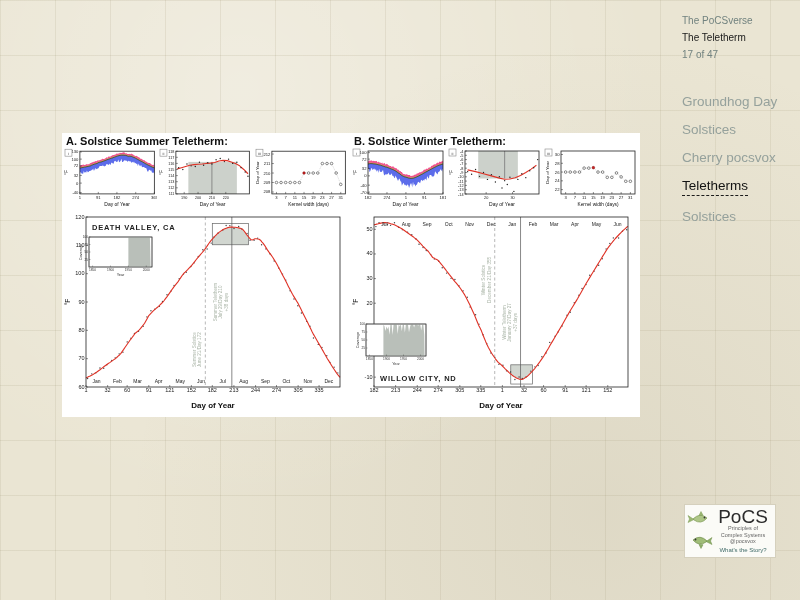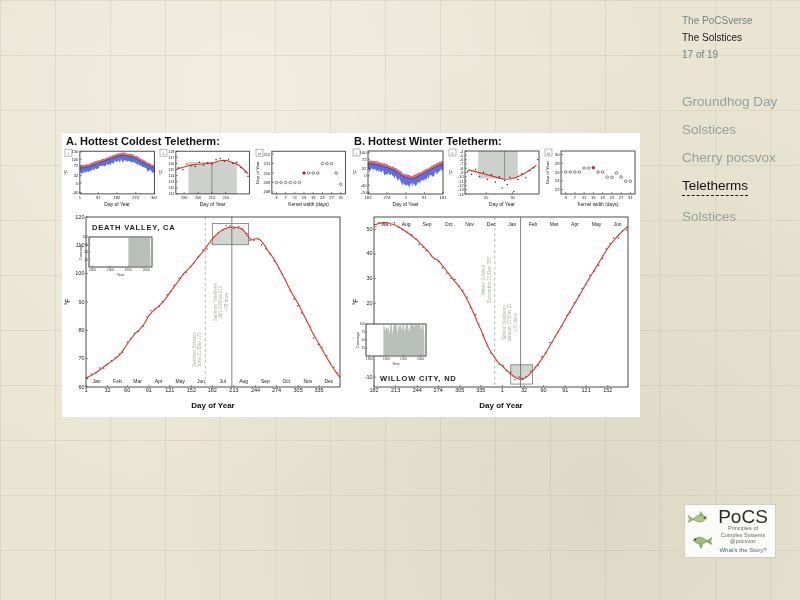--- a/index.html
+++ b/index.html
@@ -36,21 +36,21 @@
   .logo-sub{font-size:5.5px;line-height:6.5px;color:#666;}
   .logo-tag{font-size:6px;line-height:7px;color:#406b68;margin-top:2px;}
 </style>
 </head>
 <body>
 
 <div class="slide">
 
   <div class="content">
     <div class="panel" id="panelA">
-      <div class="panel-title">A. Hottest Coldest Teletherm:</div>
+      <div class="panel-title">A. Solstice Summer Teletherm:</div>
       <div class="mini-row">
         <svg id="svg-a-i" width="94" height="64" viewBox="0 0 94 64">
             <path d="M16.0,17.2L16.8,17.3L17.6,16.9L18.4,16.8L19.2,16.5L19.9,16.7L20.7,17.0L21.5,16.8L22.3,16.0L23.1,16.5L23.9,16.1L24.7,16.1L25.5,16.1L26.3,15.0L27.1,15.1L27.8,14.3L28.6,14.2L29.4,14.2L30.2,13.4L31.0,13.7L31.8,12.9L32.6,13.2L33.4,12.5L34.2,12.1L34.9,12.4L35.7,12.0L36.5,11.5L37.3,11.8L38.1,10.9L38.9,10.5L39.7,10.8L40.5,10.8L41.3,10.4L42.1,9.8L42.8,9.0L43.6,9.5L44.4,8.8L45.2,8.1L46.0,8.5L46.8,8.4L47.6,7.9L48.4,7.2L49.2,6.7L49.9,6.8L50.7,6.5L51.5,6.6L52.3,5.9L53.1,5.3L53.9,5.5L54.7,5.3L55.5,5.2L56.3,4.6L57.1,4.7L57.8,4.9L58.6,4.5L59.4,4.2L60.2,4.1L61.0,4.3L61.8,5.2L62.6,4.9L63.4,5.5L64.2,5.7L64.9,5.8L65.7,5.8L66.5,5.6L67.3,6.0L68.1,5.4L68.9,6.0L69.7,6.4L70.5,7.3L71.3,7.4L72.1,8.0L72.8,7.6L73.6,8.0L74.4,8.5L75.2,9.1L76.0,9.3L76.8,10.3L77.6,10.8L78.4,10.5L79.2,11.5L79.9,12.1L80.7,11.9L81.5,12.6L82.3,13.4L83.1,13.7L83.9,14.3L84.7,14.6L85.5,14.9L86.3,14.8L87.1,15.3L87.8,16.2L88.6,16.6L89.4,16.8L90.2,16.7L91.0,17.4L91.0,20.3L90.2,20.0L89.4,19.7L88.6,19.3L87.8,19.0L87.1,18.6L86.3,18.2L85.5,17.8L84.7,17.4L83.9,17.0L83.1,16.6L82.3,16.1L81.5,15.7L80.7,15.2L79.9,14.8L79.2,14.3L78.4,13.9L77.6,13.5L76.8,13.1L76.0,12.7L75.2,12.2L74.4,11.8L73.6,11.3L72.8,10.9L72.1,10.5L71.3,10.1L70.5,9.8L69.7,9.5L68.9,9.1L68.1,8.8L67.3,8.5L66.5,8.5L65.7,8.5L64.9,8.6L64.2,8.4L63.4,8.1L62.6,7.8L61.8,7.6L61.0,7.5L60.2,7.5L59.4,7.5L58.6,7.5L57.8,7.5L57.1,7.6L56.3,7.7L55.5,7.9L54.7,8.1L53.9,8.3L53.1,8.6L52.3,8.9L51.5,9.2L50.7,9.5L49.9,9.8L49.2,10.0L48.4,10.3L47.6,10.6L46.8,10.9L46.0,11.1L45.2,11.3L44.4,11.6L43.6,11.9L42.8,12.3L42.1,12.6L41.3,12.9L40.5,13.2L39.7,13.5L38.9,13.8L38.1,14.0L37.3,14.3L36.5,14.5L35.7,14.7L34.9,14.9L34.2,15.2L33.4,15.7L32.6,16.0L31.8,16.2L31.0,16.4L30.2,16.7L29.4,17.0L28.6,17.3L27.8,17.6L27.1,17.9L26.3,18.3L25.5,18.5L24.7,18.7L23.9,18.9L23.1,19.0L22.3,19.2L21.5,19.3L20.7,19.5L19.9,19.7L19.2,19.9L18.4,20.0L17.6,20.1L16.8,20.2L16.0,20.3Z" fill="#f0528c"></path>
             <path d="M16.0,19.3L16.8,19.2L17.6,19.0L18.4,18.9L19.2,18.8L19.9,18.6L20.7,18.4L21.5,18.2L22.3,18.1L23.1,17.9L23.9,17.8L24.7,17.6L25.5,17.4L26.3,17.2L27.1,16.9L27.8,16.5L28.6,16.2L29.4,15.9L30.2,15.6L31.0,15.3L31.8,15.1L32.6,14.9L33.4,14.6L34.2,14.1L34.9,13.8L35.7,13.6L36.5,13.4L37.3,13.2L38.1,13.0L38.9,12.7L39.7,12.4L40.5,12.1L41.3,11.8L42.1,11.5L42.8,11.2L43.6,10.9L44.4,10.5L45.2,10.3L46.0,10.0L46.8,9.8L47.6,9.5L48.4,9.2L49.2,9.0L49.9,8.7L50.7,8.4L51.5,8.1L52.3,7.8L53.1,7.5L53.9,7.2L54.7,7.0L55.5,6.8L56.3,6.6L57.1,6.5L57.8,6.4L58.6,6.4L59.4,6.4L60.2,6.4L61.0,6.4L61.8,6.5L62.6,6.7L63.4,7.0L64.2,7.3L64.9,7.5L65.7,7.4L66.5,7.4L67.3,7.4L68.1,7.7L68.9,8.0L69.7,8.4L70.5,8.7L71.3,9.0L72.1,9.4L72.8,9.8L73.6,10.3L74.4,10.7L75.2,11.1L76.0,11.6L76.8,12.0L77.6,12.4L78.4,12.8L79.2,13.2L79.9,13.7L80.7,14.1L81.5,14.6L82.3,15.0L83.1,15.5L83.9,15.9L84.7,16.3L85.5,16.7L86.3,17.1L87.1,17.5L87.8,17.9L88.6,18.2L89.4,18.6L90.2,18.9L91.0,19.2L91.0,25.6L90.2,24.4L89.4,24.8L88.6,24.4L87.8,22.3L87.1,22.8L86.3,21.8L85.5,21.9L84.7,23.8L83.9,23.1L83.1,20.5L82.3,19.8L81.5,19.9L80.7,18.9L79.9,18.8L79.2,19.2L78.4,18.7L77.6,16.7L76.8,18.1L76.0,17.4L75.2,15.5L74.4,17.9L73.6,15.5L72.8,16.0L72.1,14.9L71.3,15.1L70.5,13.4L69.7,14.7L68.9,13.5L68.1,14.8L67.3,13.2L66.5,13.7L65.7,12.8L64.9,12.6L64.2,13.9L63.4,12.6L62.6,12.5L61.8,12.4L61.0,12.0L60.2,12.6L59.4,13.8L58.6,13.8L57.8,10.7L57.1,12.5L56.3,13.7L55.5,14.0L54.7,11.3L53.9,13.7L53.1,13.8L52.3,13.3L51.5,12.7L50.7,13.0L49.9,15.6L49.2,15.5L48.4,14.5L47.6,14.6L46.8,17.2L46.0,15.4L45.2,16.9L44.4,16.3L43.6,16.1L42.8,16.0L42.1,17.7L41.3,18.0L40.5,18.5L39.7,17.6L38.9,17.3L38.1,18.0L37.3,17.8L36.5,18.0L35.7,18.2L34.9,20.0L34.2,20.3L33.4,20.7L32.6,21.1L31.8,19.6L31.0,22.6L30.2,20.2L29.4,22.7L28.6,20.9L27.8,22.2L27.1,22.5L26.3,23.0L25.5,22.9L24.7,23.9L23.9,24.1L23.1,22.4L22.3,24.6L21.5,23.9L20.7,24.6L19.9,23.0L19.2,25.9L18.4,25.5L17.6,25.5L16.8,23.7L16.0,25.6Z" fill="#5c6cea"></path>
             <path d="M16.0,19.5L16.8,19.4L17.6,19.3L18.4,19.2L19.2,19.1L19.9,18.9L20.7,18.7L21.5,18.5L22.3,18.4L23.1,18.2L23.9,18.1L24.7,17.9L25.5,17.7L26.3,17.5L27.1,17.1L27.8,16.8L28.6,16.5L29.4,16.2L30.2,15.9L31.0,15.6L31.8,15.4L32.6,15.2L33.4,14.9L34.2,14.4L34.9,14.1L35.7,13.9L36.5,13.7L37.3,13.5L38.1,13.2L38.9,13.0L39.7,12.7L40.5,12.4L41.3,12.1L42.1,11.8L42.8,11.5L43.6,11.1L44.4,10.8L45.2,10.5L46.0,10.3L46.8,10.1L47.6,9.8L48.4,9.5L49.2,9.2L49.9,9.0L50.7,8.7L51.5,8.4L52.3,8.1L53.1,7.8L53.9,7.5L54.7,7.3L55.5,7.1L56.3,6.9L57.1,6.8L57.8,6.7L58.6,6.7L59.4,6.7L60.2,6.7L61.0,6.7L61.8,6.8L62.6,7.0L63.4,7.3L64.2,7.6L64.9,7.8L65.7,7.7L66.5,7.7L67.3,7.7L68.1,8.0L68.9,8.3L69.7,8.7L70.5,9.0L71.3,9.3L72.1,9.7L72.8,10.1L73.6,10.5L74.4,11.0L75.2,11.4L76.0,11.9L76.8,12.3L77.6,12.7L78.4,13.1L79.2,13.5L79.9,14.0L80.7,14.4L81.5,14.9L82.3,15.3L83.1,15.8L83.9,16.2L84.7,16.6L85.5,17.0L86.3,17.4L87.1,17.8L87.8,18.2L88.6,18.5L89.4,18.9L90.2,19.2L91.0,19.5" fill="none" stroke="#f7e049" stroke-width="1"></path>
             <path d="M16.0,19.9L16.8,19.8L17.6,19.6L18.4,19.5L19.2,19.4L19.9,19.2L20.7,19.0L21.5,18.9L22.3,18.7L23.1,18.5L23.9,18.4L24.7,18.2L25.5,18.0L26.3,17.8L27.1,17.5L27.8,17.1L28.6,16.8L29.4,16.5L30.2,16.2L31.0,15.9L31.8,15.7L32.6,15.5L33.4,15.2L34.2,14.8L34.9,14.4L35.7,14.2L36.5,14.0L37.3,13.8L38.1,13.6L38.9,13.3L39.7,13.0L40.5,12.7L41.3,12.4L42.1,12.1L42.8,11.8L43.6,11.5L44.4,11.1L45.2,10.9L46.0,10.6L46.8,10.4L47.6,10.1L48.4,9.8L49.2,9.6L49.9,9.3L50.7,9.0L51.5,8.7L52.3,8.4L53.1,8.1L53.9,7.8L54.7,7.6L55.5,7.4L56.3,7.2L57.1,7.1L57.8,7.0L58.6,7.0L59.4,7.0L60.2,7.0L61.0,7.1L61.8,7.1L62.6,7.3L63.4,7.6L64.2,7.9L64.9,8.1L65.7,8.0L66.5,8.0L67.3,8.1L68.1,8.3L68.9,8.6L69.7,9.0L70.5,9.3L71.3,9.6L72.1,10.0L72.8,10.4L73.6,10.9L74.4,11.3L75.2,11.7L76.0,12.2L76.8,12.6L77.6,13.0L78.4,13.4L79.2,13.8L79.9,14.3L80.7,14.7L81.5,15.2L82.3,15.7L83.1,16.1L83.9,16.5L84.7,16.9L85.5,17.3L86.3,17.7L87.1,18.1L87.8,18.5L88.6,18.8L89.4,19.2L90.2,19.5L91.0,19.8" fill="none" stroke="#111" stroke-width="0.7"></path>
             <rect x="16" y="3" width="75" height="43" fill="none" stroke="#222222" stroke-width="0.8"></rect>
             <line x1="16" y1="46" x2="16" y2="44" stroke="#222222" stroke-width="0.5"></line>
             <text x="16" y="51" font-size="4.2" text-anchor="middle" fill="#1a1a1a">1</text>
             <line x1="34.543956043956044" y1="46" x2="34.543956043956044" y2="44" stroke="#222222" stroke-width="0.5"></line>
@@ -326,21 +326,21 @@
           <text x="24" y="33.5" font-size="3.2" text-anchor="end" fill="#333">75</text>
           <line x1="25" y1="40" x2="26.5" y2="40" stroke="#444" stroke-width="0.4"></line>
           <text x="24" y="41" font-size="3.2" text-anchor="end" fill="#333">50</text>
           <line x1="25" y1="47.5" x2="26.5" y2="47.5" stroke="#444" stroke-width="0.4"></line>
           <text x="24" y="48.5" font-size="3.2" text-anchor="end" fill="#333">25</text>
           <text x="56.5" y="64" font-size="3.8" text-anchor="middle" fill="#333">Year</text>
           <text x="17.5" y="40" font-size="3.8" text-anchor="middle" fill="#333" transform="rotate(-90 17.5 40)">Coverage</text>
         </svg>
     </div>
     <div class="panel" id="panelB">
-      <div class="panel-title">B. Hottest Winter Teletherm:</div>
+      <div class="panel-title">B. Solstice Winter Teletherm:</div>
       <div class="mini-row">
         <svg id="svg-b-i" width="94" height="64" viewBox="0 0 94 64">
             <path d="M16.0,12.8L16.8,13.6L17.6,12.3L18.4,12.8L19.2,12.6L19.9,12.6L20.7,13.2L21.5,12.8L22.3,13.1L23.1,13.2L23.9,13.1L24.7,12.9L25.5,14.4L26.3,13.6L27.1,14.4L27.8,14.2L28.6,14.7L29.4,15.2L30.2,14.4L31.0,15.9L31.8,15.2L32.6,15.1L33.4,16.5L34.2,16.2L34.9,15.8L35.7,16.4L36.5,17.3L37.3,17.7L38.1,18.1L38.9,18.1L39.7,18.9L40.5,18.5L41.3,18.3L42.1,19.7L42.8,19.6L43.6,20.3L44.4,20.1L45.2,21.5L46.0,21.4L46.8,22.1L47.6,23.2L48.4,23.1L49.2,24.0L49.9,24.0L50.7,25.5L51.5,26.1L52.3,26.3L53.1,26.0L53.9,27.0L54.7,25.9L55.5,26.8L56.3,27.0L57.1,27.0L57.8,27.1L58.6,28.1L59.4,27.9L60.2,27.4L61.0,28.1L61.8,26.9L62.6,26.7L63.4,26.4L64.2,26.6L64.9,25.3L65.7,25.5L66.5,25.1L67.3,24.4L68.1,23.9L68.9,24.6L69.7,23.5L70.5,23.6L71.3,22.5L72.1,21.5L72.8,21.8L73.6,21.6L74.4,20.4L75.2,21.1L76.0,20.6L76.8,19.4L77.6,19.6L78.4,19.4L79.2,18.0L79.9,17.7L80.7,17.5L81.5,16.8L82.3,16.2L83.1,16.6L83.9,16.0L84.7,15.0L85.5,14.5L86.3,15.3L87.1,14.0L87.8,13.4L88.6,13.9L89.4,13.6L90.2,13.2L91.0,12.5L91.0,16.4L90.2,16.6L89.4,16.9L88.6,17.1L87.8,17.4L87.1,17.7L86.3,18.0L85.5,18.3L84.7,18.7L83.9,19.1L83.1,19.5L82.3,19.9L81.5,20.3L80.7,20.7L79.9,21.1L79.2,21.6L78.4,22.0L77.6,22.4L76.8,22.9L76.0,23.3L75.2,23.7L74.4,24.1L73.6,24.6L72.8,25.0L72.1,25.4L71.3,25.9L70.5,26.3L69.7,26.7L68.9,27.2L68.1,27.6L67.3,28.0L66.5,28.5L65.7,28.9L64.9,29.2L64.2,29.6L63.4,29.9L62.6,30.2L61.8,30.4L61.0,30.6L60.2,30.8L59.4,30.9L58.6,30.8L57.8,30.7L57.1,30.5L56.3,30.3L55.5,30.1L54.7,29.9L53.9,29.6L53.1,29.4L52.3,29.1L51.5,28.8L50.7,28.4L49.9,27.9L49.2,27.4L48.4,26.8L47.6,26.2L46.8,25.7L46.0,25.1L45.2,24.5L44.4,23.9L43.6,23.4L42.8,22.9L42.1,22.5L41.3,22.2L40.5,21.9L39.7,21.6L38.9,21.2L38.1,20.9L37.3,20.6L36.5,20.3L35.7,20.0L34.9,19.6L34.2,19.5L33.4,19.4L32.6,19.0L31.8,18.7L31.0,18.5L30.2,18.2L29.4,18.0L28.6,17.7L27.8,17.5L27.1,17.3L26.3,17.1L25.5,16.9L24.7,16.8L23.9,16.6L23.1,16.5L22.3,16.3L21.5,16.2L20.7,16.2L19.9,16.1L19.2,16.1L18.4,16.1L17.6,16.2L16.8,16.2L16.0,16.3Z" fill="#f0528c"></path>
             <path d="M16.0,15.2L16.8,15.2L17.6,15.1L18.4,15.1L19.2,15.0L19.9,15.1L20.7,15.1L21.5,15.2L22.3,15.3L23.1,15.4L23.9,15.6L24.7,15.7L25.5,15.9L26.3,16.1L27.1,16.3L27.8,16.4L28.6,16.7L29.4,16.9L30.2,17.2L31.0,17.4L31.8,17.7L32.6,18.0L33.4,18.3L34.2,18.5L34.9,18.6L35.7,18.9L36.5,19.2L37.3,19.5L38.1,19.9L38.9,20.2L39.7,20.5L40.5,20.8L41.3,21.1L42.1,21.5L42.8,21.9L43.6,22.4L44.4,22.9L45.2,23.4L46.0,24.0L46.8,24.6L47.6,25.1L48.4,25.8L49.2,26.4L49.9,26.9L50.7,27.3L51.5,27.7L52.3,28.1L53.1,28.3L53.9,28.6L54.7,28.8L55.5,29.1L56.3,29.3L57.1,29.5L57.8,29.7L58.6,29.8L59.4,29.8L60.2,29.8L61.0,29.6L61.8,29.4L62.6,29.1L63.4,28.8L64.2,28.5L64.9,28.2L65.7,27.8L66.5,27.4L67.3,27.0L68.1,26.6L68.9,26.1L69.7,25.7L70.5,25.3L71.3,24.8L72.1,24.4L72.8,24.0L73.6,23.5L74.4,23.1L75.2,22.7L76.0,22.3L76.8,21.8L77.6,21.4L78.4,20.9L79.2,20.5L79.9,20.1L80.7,19.7L81.5,19.3L82.3,18.8L83.1,18.4L83.9,18.0L84.7,17.6L85.5,17.2L86.3,16.9L87.1,16.6L87.8,16.3L88.6,16.1L89.4,15.8L90.2,15.6L91.0,15.4L91.0,24.0L90.2,20.8L89.4,23.2L88.6,21.0L87.8,23.1L87.1,23.8L86.3,24.0L85.5,26.6L84.7,25.4L83.9,24.5L83.1,23.3L82.3,27.4L81.5,28.6L80.7,28.5L79.9,28.4L79.2,27.0L78.4,27.1L77.6,27.1L76.8,30.8L76.0,29.5L75.2,28.0L74.4,32.6L73.6,30.8L72.8,31.1L72.1,32.8L71.3,31.8L70.5,33.2L69.7,31.7L68.9,32.5L68.1,35.3L67.3,34.5L66.5,33.8L65.7,34.6L64.9,36.7L64.2,36.7L63.4,38.5L62.6,35.8L61.8,37.6L61.0,33.7L60.2,39.4L59.4,35.4L58.6,35.4L57.8,37.8L57.1,40.1L56.3,37.2L55.5,36.3L54.7,38.3L53.9,36.6L53.1,37.5L52.3,36.6L51.5,34.7L50.7,36.1L49.9,37.8L49.2,33.7L48.4,33.2L47.6,30.4L46.8,31.2L46.0,32.9L45.2,31.0L44.4,29.5L43.6,27.5L42.8,30.2L42.1,29.6L41.3,27.8L40.5,28.0L39.7,25.3L38.9,26.7L38.1,26.7L37.3,26.7L36.5,24.4L35.7,26.3L34.9,26.2L34.2,26.6L33.4,26.2L32.6,27.5L31.8,26.3L31.0,21.8L30.2,23.3L29.4,24.1L28.6,24.1L27.8,23.2L27.1,20.7L26.3,25.1L25.5,21.7L24.7,23.8L23.9,21.1L23.1,22.3L22.3,20.5L21.5,20.9L20.7,22.2L19.9,20.1L19.2,20.5L18.4,22.7L17.6,24.3L16.8,20.6L16.0,20.9Z" fill="#5c6cea"></path>
             <path d="M16.0,15.5L16.8,15.5L17.6,15.4L18.4,15.3L19.2,15.3L19.9,15.3L20.7,15.4L21.5,15.5L22.3,15.6L23.1,15.7L23.9,15.8L24.7,16.0L25.5,16.2L26.3,16.4L27.1,16.5L27.8,16.7L28.6,16.9L29.4,17.2L30.2,17.5L31.0,17.7L31.8,18.0L32.6,18.3L33.4,18.6L34.2,18.7L34.9,18.9L35.7,19.2L36.5,19.5L37.3,19.8L38.1,20.2L38.9,20.5L39.7,20.8L40.5,21.1L41.3,21.4L42.1,21.8L42.8,22.2L43.6,22.6L44.4,23.1L45.2,23.7L46.0,24.3L46.8,24.9L47.6,25.4L48.4,26.1L49.2,26.7L49.9,27.2L50.7,27.6L51.5,28.0L52.3,28.4L53.1,28.6L53.9,28.8L54.7,29.1L55.5,29.3L56.3,29.6L57.1,29.8L57.8,29.9L58.6,30.0L59.4,30.1L60.2,30.0L61.0,29.9L61.8,29.7L62.6,29.4L63.4,29.1L64.2,28.8L64.9,28.4L65.7,28.1L66.5,27.7L67.3,27.3L68.1,26.8L68.9,26.4L69.7,26.0L70.5,25.6L71.3,25.1L72.1,24.7L72.8,24.2L73.6,23.8L74.4,23.4L75.2,23.0L76.0,22.5L76.8,22.1L77.6,21.7L78.4,21.2L79.2,20.8L79.9,20.4L80.7,20.0L81.5,19.5L82.3,19.1L83.1,18.7L83.9,18.3L84.7,17.9L85.5,17.5L86.3,17.2L87.1,16.9L87.8,16.6L88.6,16.4L89.4,16.1L90.2,15.9L91.0,15.7" fill="none" stroke="#f7e049" stroke-width="1"></path>
             <path d="M16.0,15.8L16.8,15.8L17.6,15.7L18.4,15.6L19.2,15.6L19.9,15.6L20.7,15.7L21.5,15.8L22.3,15.9L23.1,16.0L23.9,16.1L24.7,16.3L25.5,16.5L26.3,16.7L27.1,16.8L27.8,17.0L28.6,17.2L29.4,17.5L30.2,17.8L31.0,18.0L31.8,18.3L32.6,18.6L33.4,18.9L34.2,19.0L34.9,19.2L35.7,19.5L36.5,19.8L37.3,20.1L38.1,20.5L38.9,20.8L39.7,21.1L40.5,21.4L41.3,21.7L42.1,22.1L42.8,22.5L43.6,22.9L44.4,23.5L45.2,24.0L46.0,24.6L46.8,25.2L47.6,25.7L48.4,26.4L49.2,27.0L49.9,27.5L50.7,27.9L51.5,28.3L52.3,28.7L53.1,28.9L53.9,29.1L54.7,29.4L55.5,29.6L56.3,29.9L57.1,30.1L57.8,30.2L58.6,30.4L59.4,30.4L60.2,30.3L61.0,30.2L61.8,30.0L62.6,29.7L63.4,29.4L64.2,29.1L64.9,28.7L65.7,28.4L66.5,28.0L67.3,27.6L68.1,27.1L68.9,26.7L69.7,26.3L70.5,25.9L71.3,25.4L72.1,25.0L72.8,24.5L73.6,24.1L74.4,23.7L75.2,23.3L76.0,22.8L76.8,22.4L77.6,22.0L78.4,21.5L79.2,21.1L79.9,20.7L80.7,20.3L81.5,19.8L82.3,19.4L83.1,19.0L83.9,18.6L84.7,18.2L85.5,17.8L86.3,17.5L87.1,17.2L87.8,16.9L88.6,16.7L89.4,16.4L90.2,16.2L91.0,16.0" fill="none" stroke="#111" stroke-width="0.7"></path>
             <rect x="16" y="3" width="75" height="43" fill="none" stroke="#222222" stroke-width="0.8"></rect>
             <line x1="16" y1="46" x2="16" y2="44" stroke="#222222" stroke-width="0.5"></line>
             <text x="16" y="51" font-size="4.2" text-anchor="middle" fill="#1a1a1a">182</text>
             <line x1="34.956043956043956" y1="46" x2="34.956043956043956" y2="44" stroke="#222222" stroke-width="0.5"></line>
@@ -623,22 +623,22 @@
           <line x1="14" y1="136" x2="15.5" y2="136" stroke="#444" stroke-width="0.4"></line>
           <text x="13" y="137" font-size="3.2" text-anchor="end" fill="#333">25</text>
           <text x="44" y="153" font-size="3.8" text-anchor="middle" fill="#333">Year</text>
           <text x="6.5" y="128" font-size="3.8" text-anchor="middle" fill="#333" transform="rotate(-90 6.5 128)">Coverage</text>
         </svg>
     </div>
   </div>
 
   <div class="sidebar">
     <div class="sb-line">The PoCSverse</div>
-    <div class="sb-line dark">The Solstices</div>
-    <div class="sb-line">17 of 19</div>
+    <div class="sb-line dark">The Teletherm</div>
+    <div class="sb-line">17 of 47</div>
     <div class="sb-items">
       <div class="sb-item"><span>Groundhog Day</span></div>
       <div class="sb-item"><span>Solstices</span></div>
       <div class="sb-item"><span>Cherry pocsvox</span></div>
       <div class="sb-item active"><span>Teletherms</span></div>
       <div class="sb-item"><span>Solstices</span></div>
     </div>
   </div>
 
   <div class="logo">

